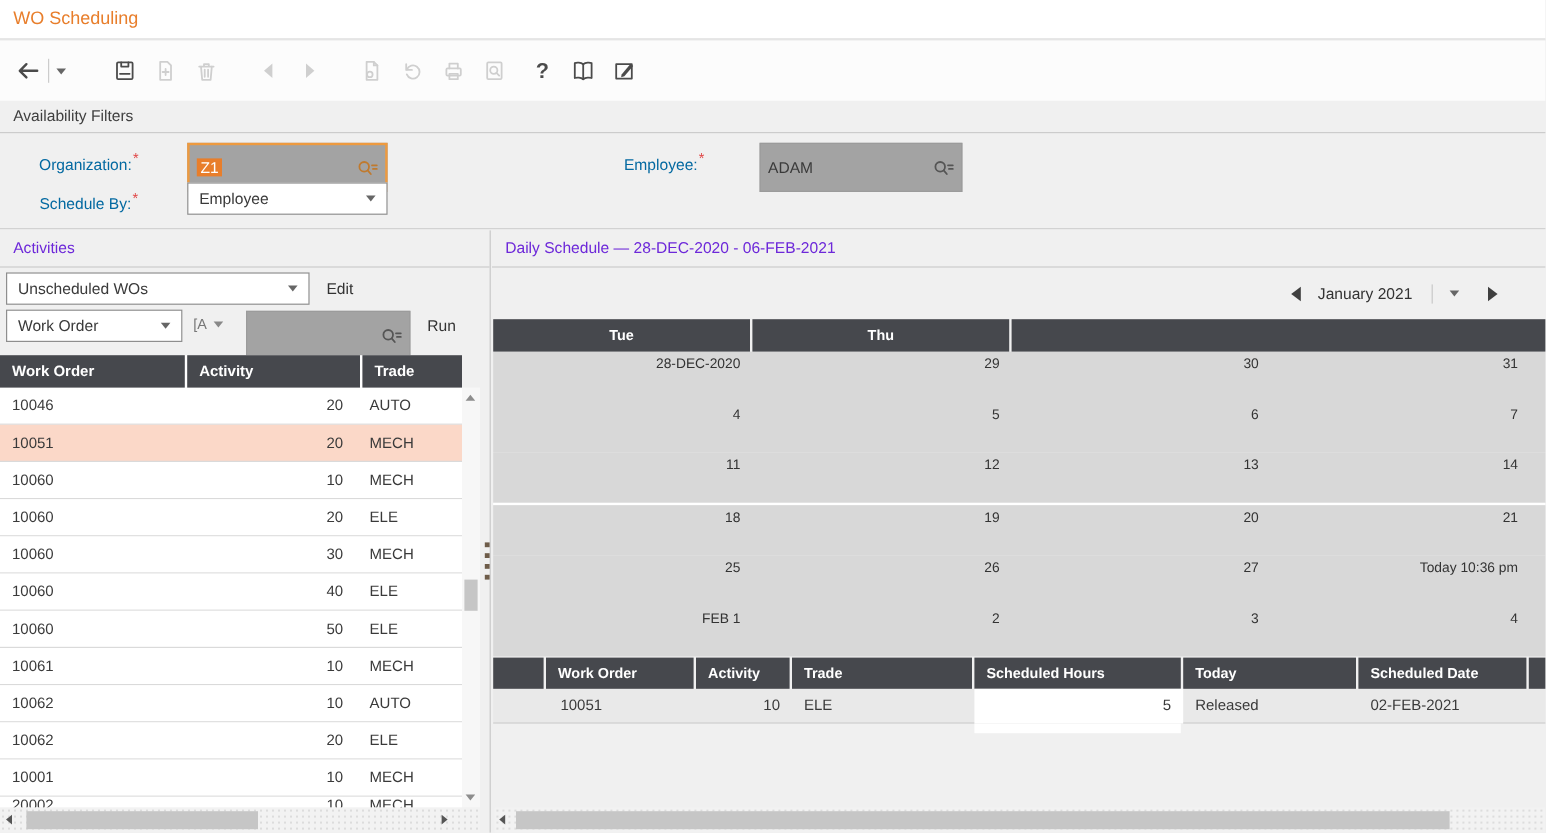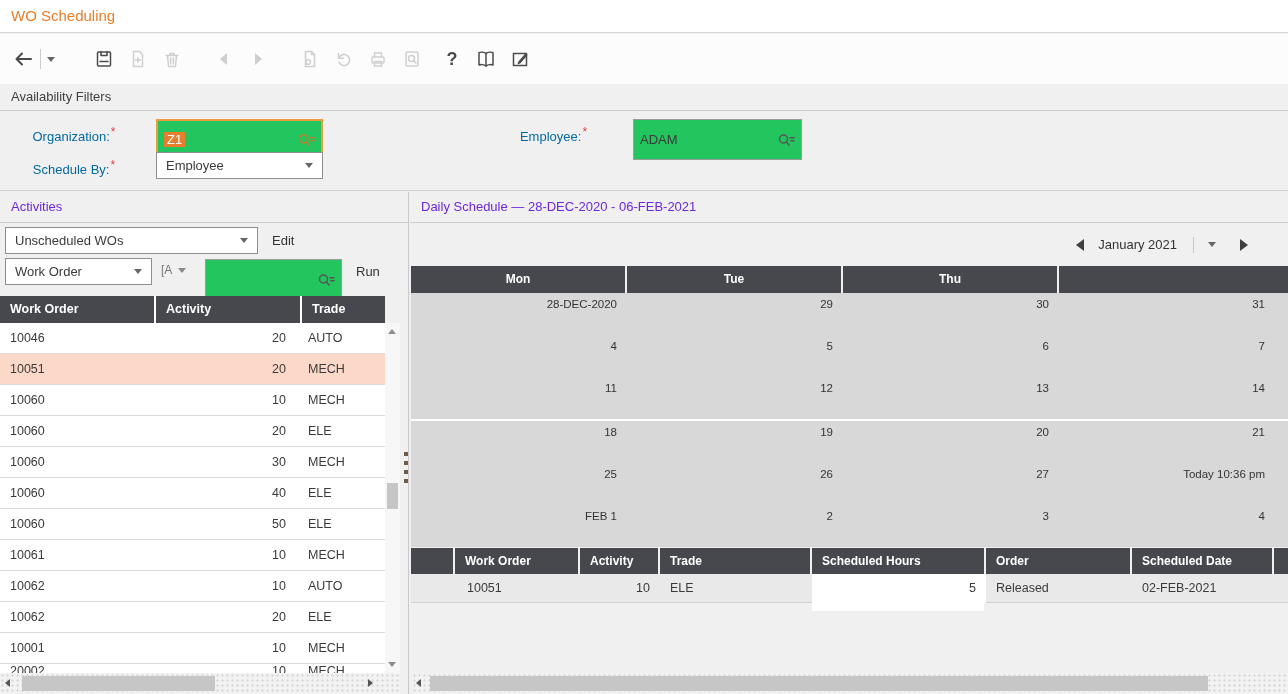--- a/index.html
+++ b/index.html
@@ -21,21 +21,21 @@
   .disabled .icon-stroke { stroke:#cfcfcf; }
   .icon-fill { fill:#4b4b4b; }
   .disabled .icon-fill { fill:#cfcfcf; }
   .help-glyph { font-size:18px; color:#4b4b4b; font-weight:bold; }
 
   .filters-title { position:absolute; top:85px; left:0; width:1288px; height:26px; background:#f0f0f0; border-bottom:1px solid #cccccc; font-size:13px; color:#3f3f3f; line-height:24px; padding-left:11px; }
   .filters { position:absolute; top:112px; left:0; width:1288px; height:79px; background:#f0f0f0; border-bottom:1px solid #d2d2d2; }
 
   .f-label { position:absolute; font-size:13px; color:#0369a1; text-align:center; }
   .req::after { content:"*"; color:#e04545; font-size:12px; vertical-align:super; margin-left:1px; }
-  .f-input { position:absolute; background:#22c55e; border:1px solid #9b9b9b; height:41px; display:flex; align-items:center; padding:0 6px; }
+  .f-input { position:absolute; background:#a3a3a3; border:1px solid #9b9b9b; height:41px; display:flex; align-items:center; padding:0 6px; }
   .f-input.org { border:2px solid #ee9a3f; }
   .sel-text { background:#e87e2b; color:#ffffff; padding:0 3px; font-size:13px; }
   .lookup { margin-left:auto; }
   .f-select { position:absolute; background:#ffffff; border:1px solid #8e8e8e; height:27px; display:flex; align-items:center; padding:0 9px; cursor:pointer; }
   .f-select .caret { margin-left:auto; }
 
   
   .left-panel { position:absolute; top:192px; left:0; width:409px; height:502px; background:#f0f0f0; border-right:1px solid #c9c9c9; }
   .right-panel { position:absolute; top:192px; left:410px; width:878px; height:502px; background:#f0f0f0; }
   .panel-title { height:31px; line-height:30px; padding-left:11px; font-size:13px; color:#6d28d9; border-bottom:1px solid #cccccc; }
@@ -352,21 +352,20 @@
   <div class="cal-nav">
     <span class="nav-arrow-l"></span>
     <span class="month-label">January 2021</span>
     <span class="nav-div"></span>
     <span class="caret"></span>
     <span class="nav-arrow-r" style="margin-left:10px"></span>
   </div>
 
   <div class="calendar">
     <div class="cal-head">
-      <div class="ch">Mon</div>
       <div class="ch">Tue</div>
       <div class="ch">Thu</div>
       <div class="ch-sliver" style="background:#46484d"></div>
     </div>
     <div class="cal-week">
       <div class="cal-cell">28-DEC-2020</div>
       <div class="cal-cell">29</div>
       <div class="cal-cell">30</div>
       <div class="cal-cell">31</div>
       <div class="cal-sliver"></div>
@@ -409,21 +408,21 @@
     </div>
   </div>
 
   <div class="asg">
     <div class="asg-head">
       <div class="ah0"></div>
       <div class="ah1">Work Order</div>
       <div class="ah2">Activity</div>
       <div class="ah3">Trade</div>
       <div class="ah4">Scheduled Hours</div>
-      <div class="ah5">Order</div>
+      <div class="ah5">Today</div>
       <div class="ah6">Scheduled Date</div>
       <div class="ah-sliver" style="background:#46484d"></div>
     </div>
     <div class="asg-row">
       <div class="ac0"></div>
       <div class="ac1">10051</div>
       <div class="ac2">10</div>
       <div class="ac3">ELE</div>
       <div class="ac4">5</div>
       <div class="ac5">Released</div>

